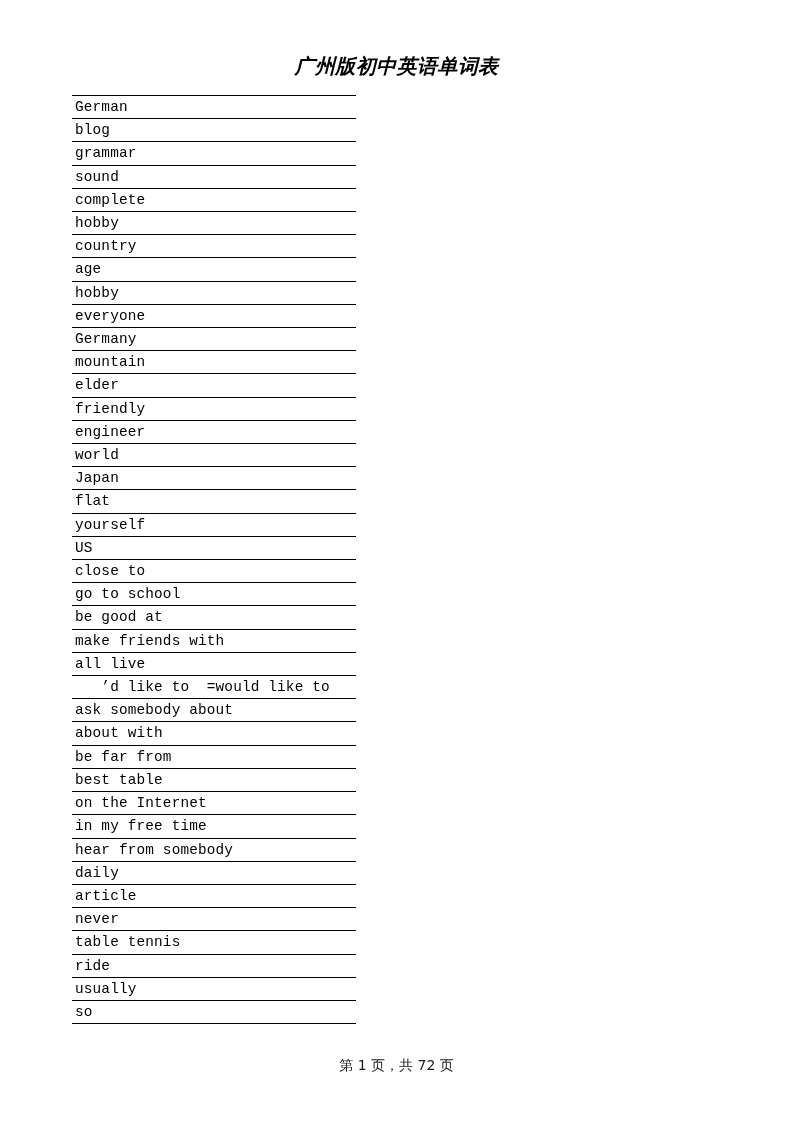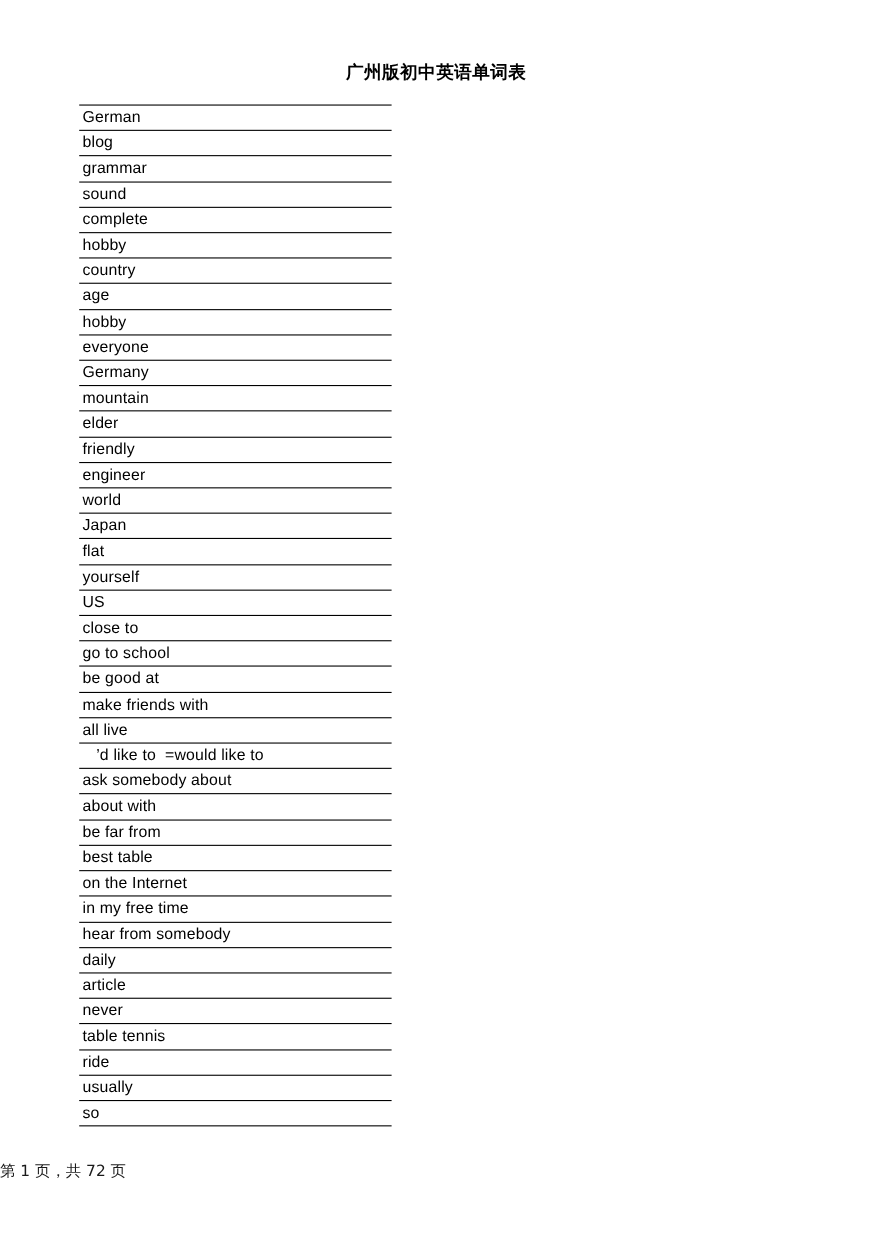--- a/index.html
+++ b/index.html
@@ -23,26 +23,27 @@
     box-sizing: border-box;
   }
 
   
   .doc-title {
     position: absolute;
     left: 0;
     top: 53px;
     width: 793px;
     text-align: center;
-    font-size: 16px;
+    font-size: 20px;
     font-weight: bold;
     line-height: 26px;
     letter-spacing: 0.4px;
     font-family: "DejaVu Sans", "Liberation Sans", sans-serif;
     white-space: nowrap;
+    font-style: italic;
   }
 
   
   .word-table {
     position: absolute;
     left: 72px;
     top: 95px;
     width: 284px;
     border-collapse: collapse;
     table-layout: fixed;
@@ -51,29 +52,30 @@
     border-top: 1.1px solid #000000;
     border-bottom: 1.1px solid #000000;
     height: 22.2px;
     padding: 0 0 0 3px;
     font-size: 14.4px;
     line-height: 22.2px;
     vertical-align: middle;
     white-space: pre;
     overflow: hidden;
     letter-spacing: 0.15px;
+    font-family: Liberation Mono, monospace;
   }
 
   
   .footer {
     position: absolute;
     left: 0;
     top: 1054px;
     width: 793px;
-    text-align: left;
+    text-align: center;
     font-size: 14px;
     line-height: 22px;
     font-family: "DejaVu Sans", "Liberation Sans", sans-serif;
     color: #1a1a1a;
     white-space: pre;
   }
 </style>
 </head>
 <body>
 

